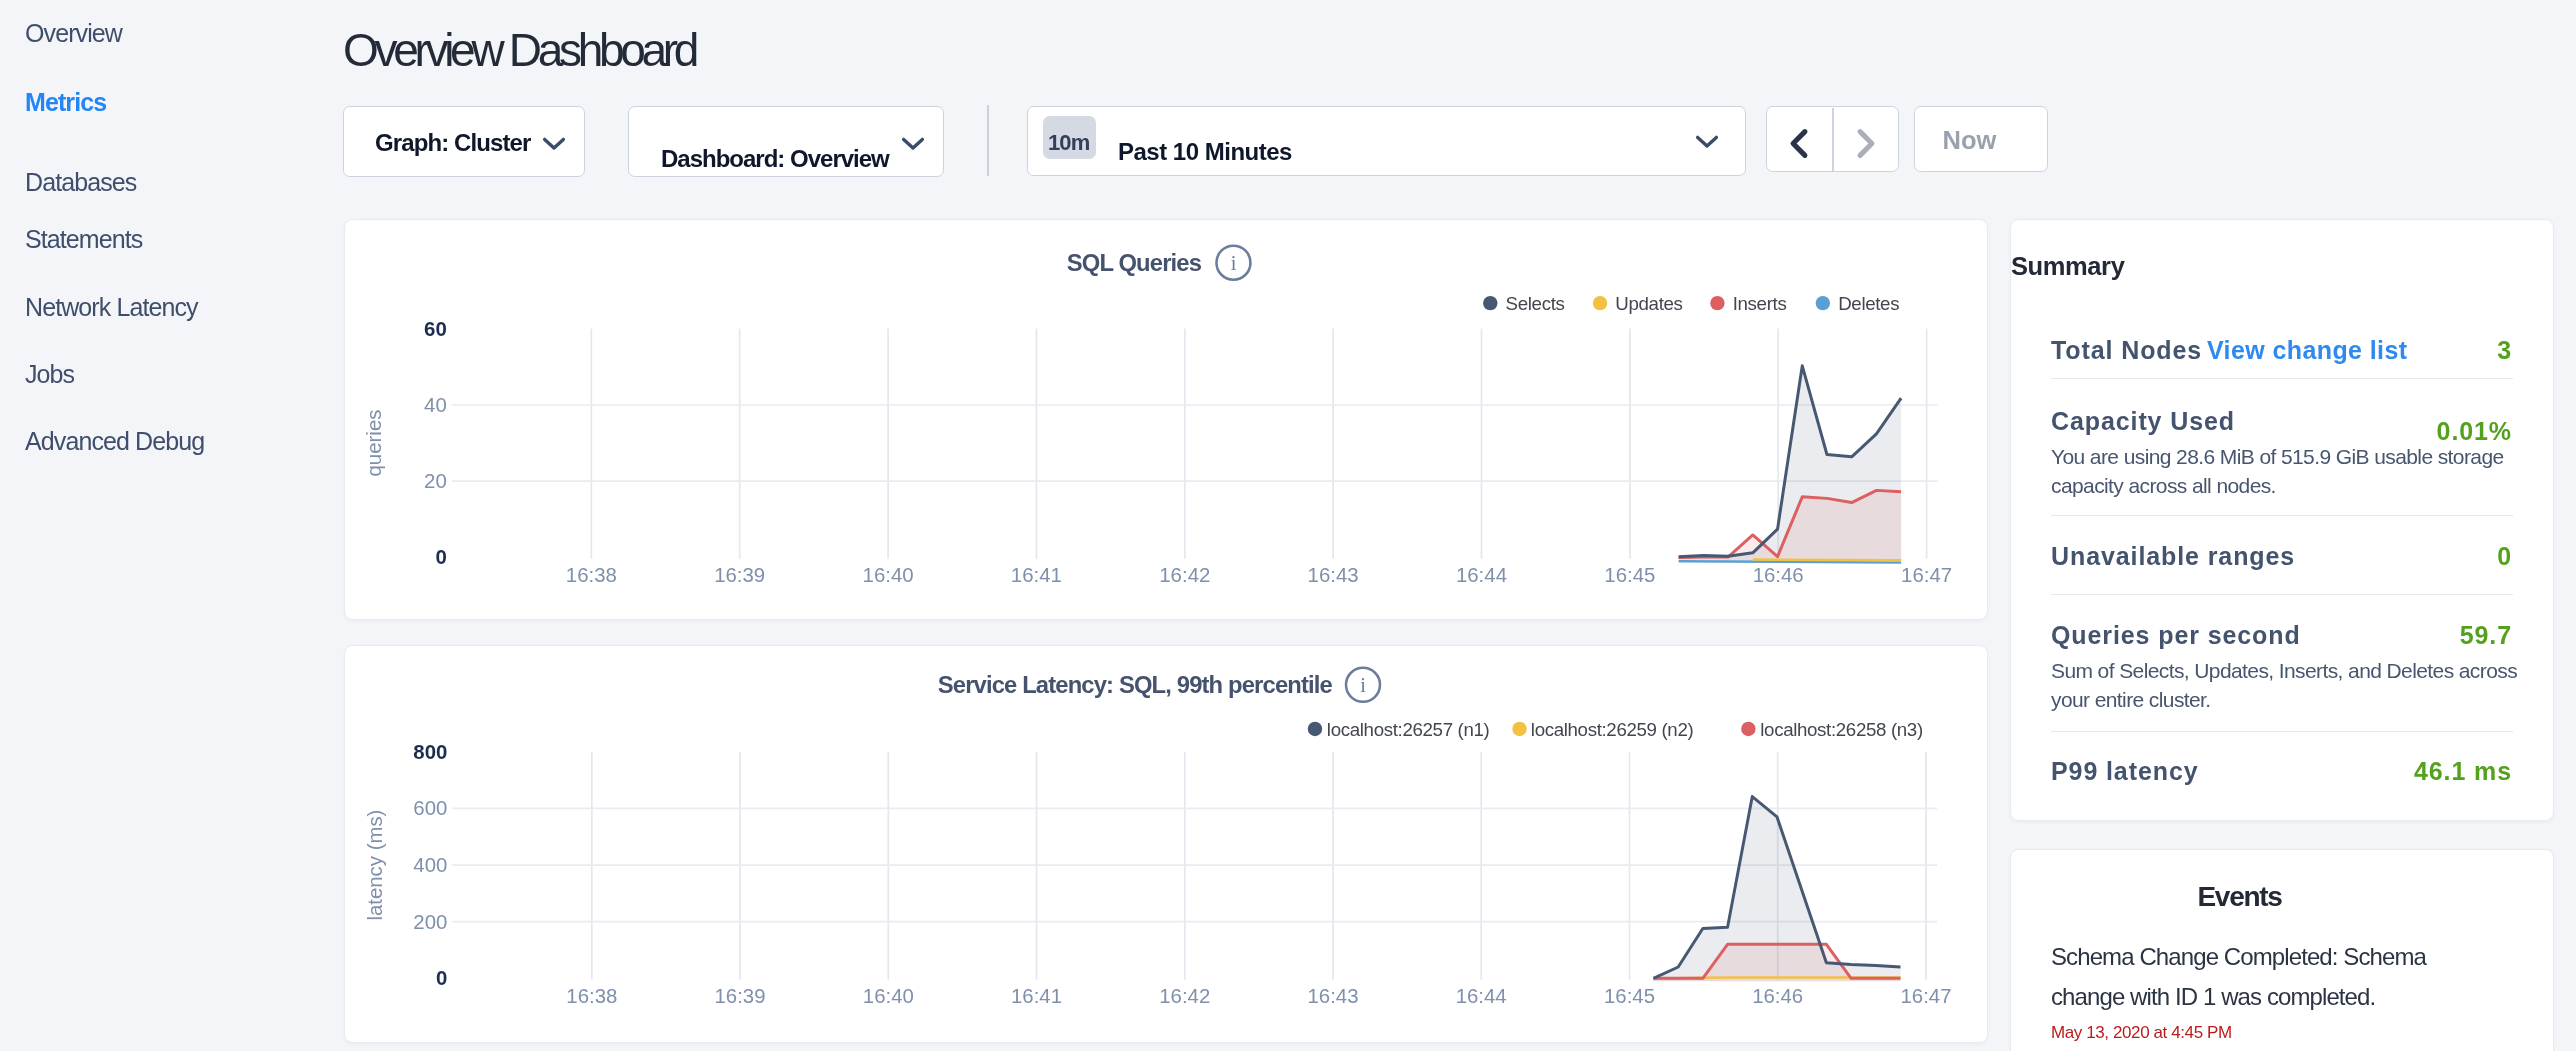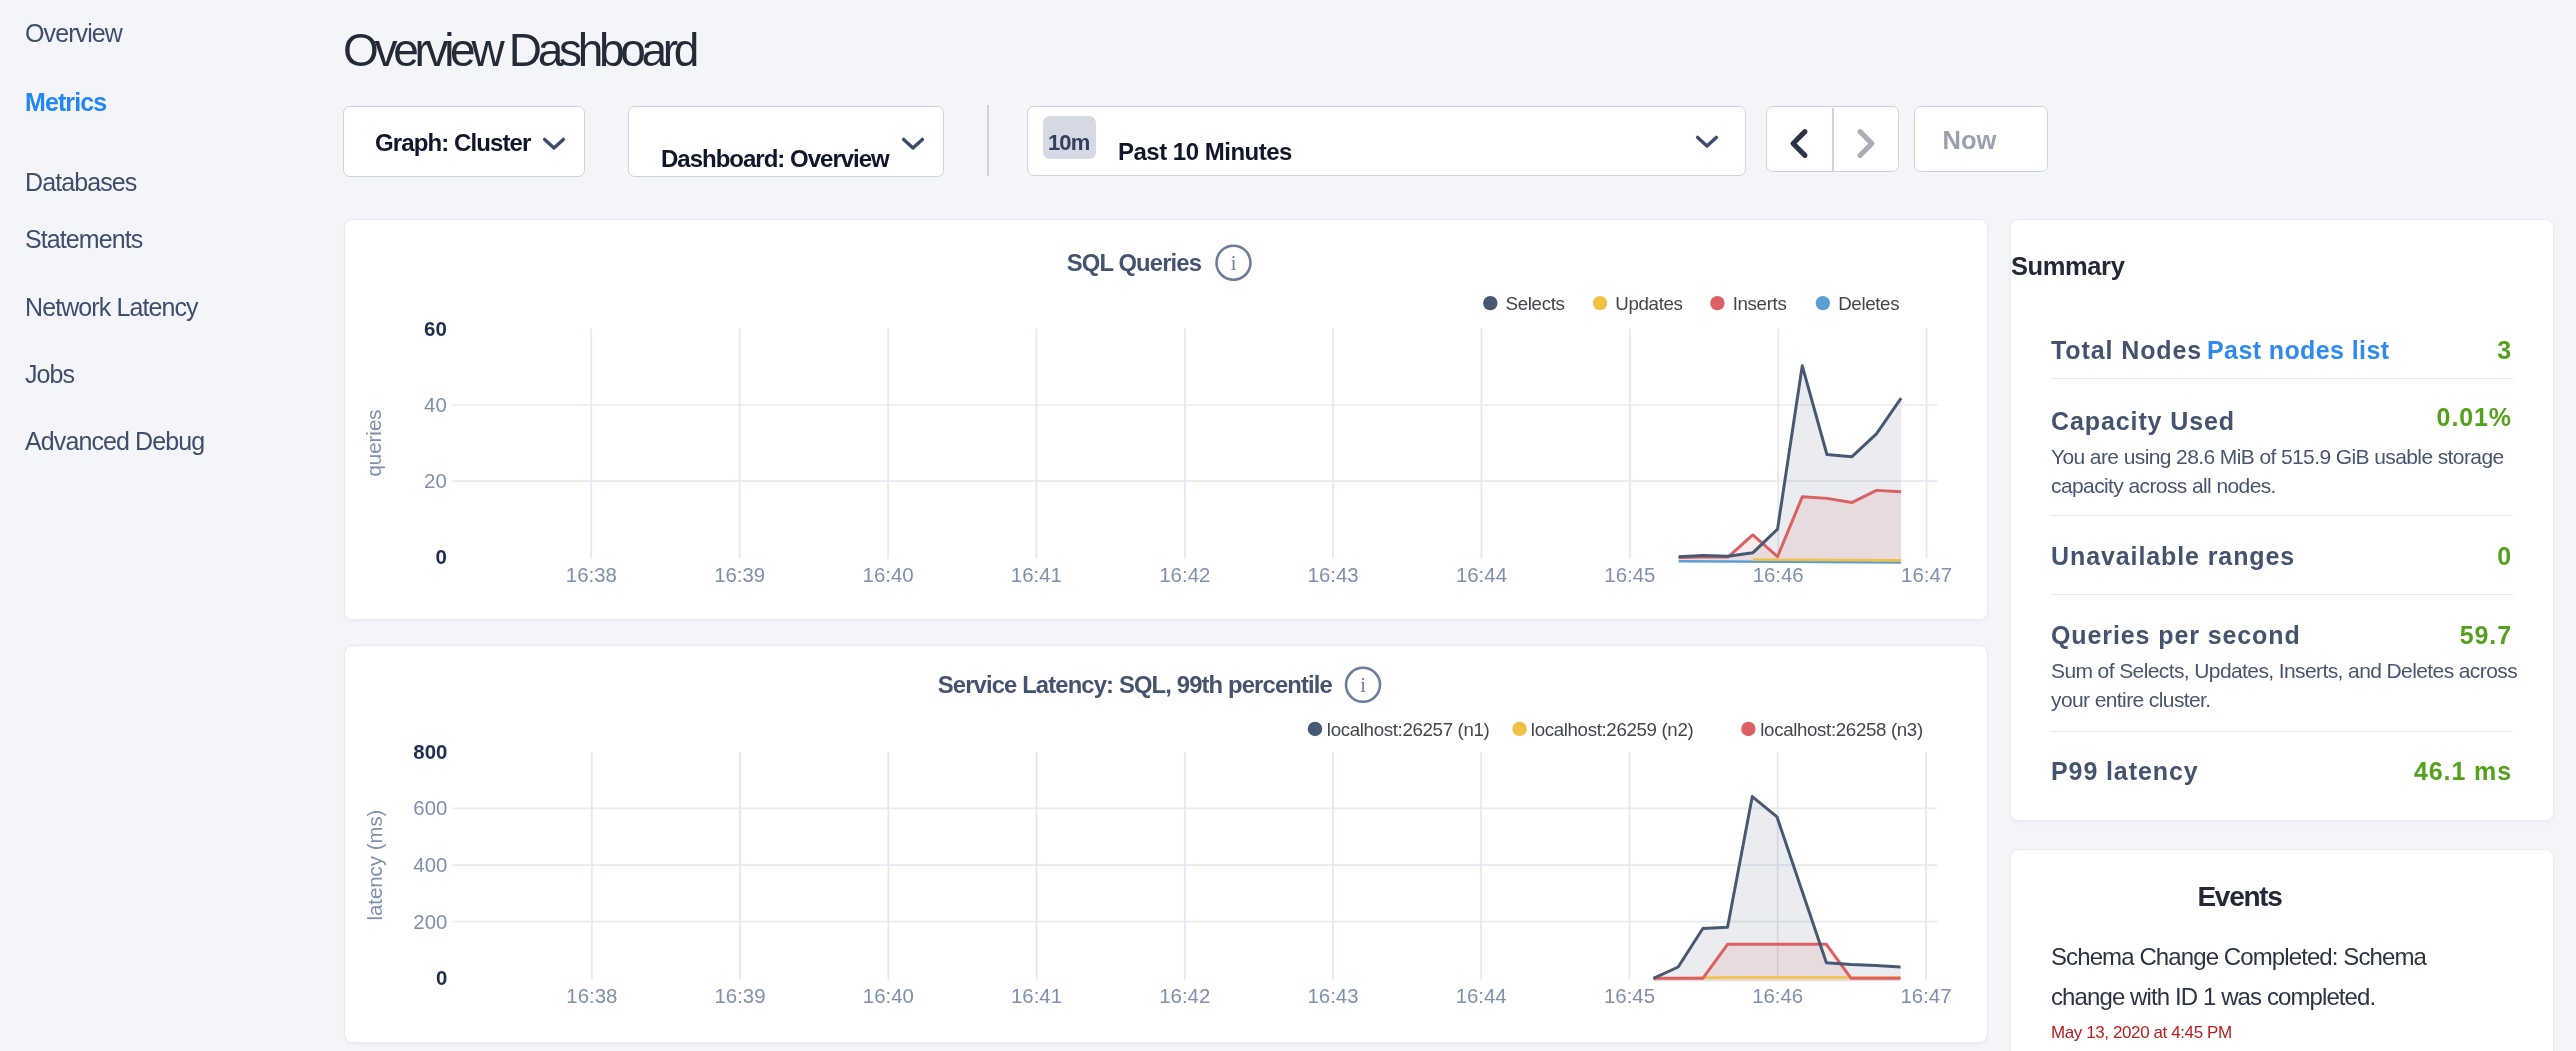--- a/index.html
+++ b/index.html
@@ -158,26 +158,26 @@
 <text x="1397" y="108" font-size="22" letter-spacing="-0.4" fill="#42464e">localhost:26259 (n2)</text>
 <circle cx="1653" cy="100" r="8.5" fill="#dc5f61"></circle>
 <text x="1667" y="108" font-size="22" letter-spacing="-0.4" fill="#42464e">localhost:26258 (n3)</text>
 </svg>
 </div>
 
 <div class="panel" style="left:2010px; top:219px; width:544px; height:602px;">
   <div class="abs" style="left:0; top:32px; width:541px; text-align:left; font-size:25.5px; font-weight:bold; color:#232936; letter-spacing:-0.4px;">Summary</div>
 
   <div class="abs sumlbl" style="left:40px; top:116px;">Total Nodes</div>
-  <div class="abs" style="left:196px; top:116px; font-size:25px; font-weight:bold; color:#2f8af0; letter-spacing:0.4px;">Past nodes list</div>
+  <div class="abs" style="left:196px; top:116px; font-size:25px; font-weight:bold; color:#2f8af0; letter-spacing:0.4px;">View change list</div>
   <div class="sumval" style="top:116px;">3</div>
   <div class="divider" style="top:158px;"></div>
 
   <div class="abs sumlbl" style="left:40px; top:187px;">Capacity Used</div>
-  <div class="sumval" style="top:183px;">0.01%</div>
+  <div class="sumval" style="top:197px;">0.01%</div>
   <div class="sumdesc" style="top:222px;">You are using 28.6 MiB of 515.9 GiB usable storage<br>capacity across all nodes.</div>
   <div class="divider" style="top:295px;"></div>
 
   <div class="abs sumlbl" style="left:40px; top:322px;">Unavailable ranges</div>
   <div class="sumval" style="top:322px;">0</div>
   <div class="divider" style="top:374px;"></div>
 
   <div class="abs sumlbl" style="left:40px; top:401px;">Queries per second</div>
   <div class="sumval" style="top:401px;">59.7</div>
   <div class="sumdesc" style="top:436px;">Sum of Selects, Updates, Inserts, and Deletes across<br>your entire cluster.</div>

